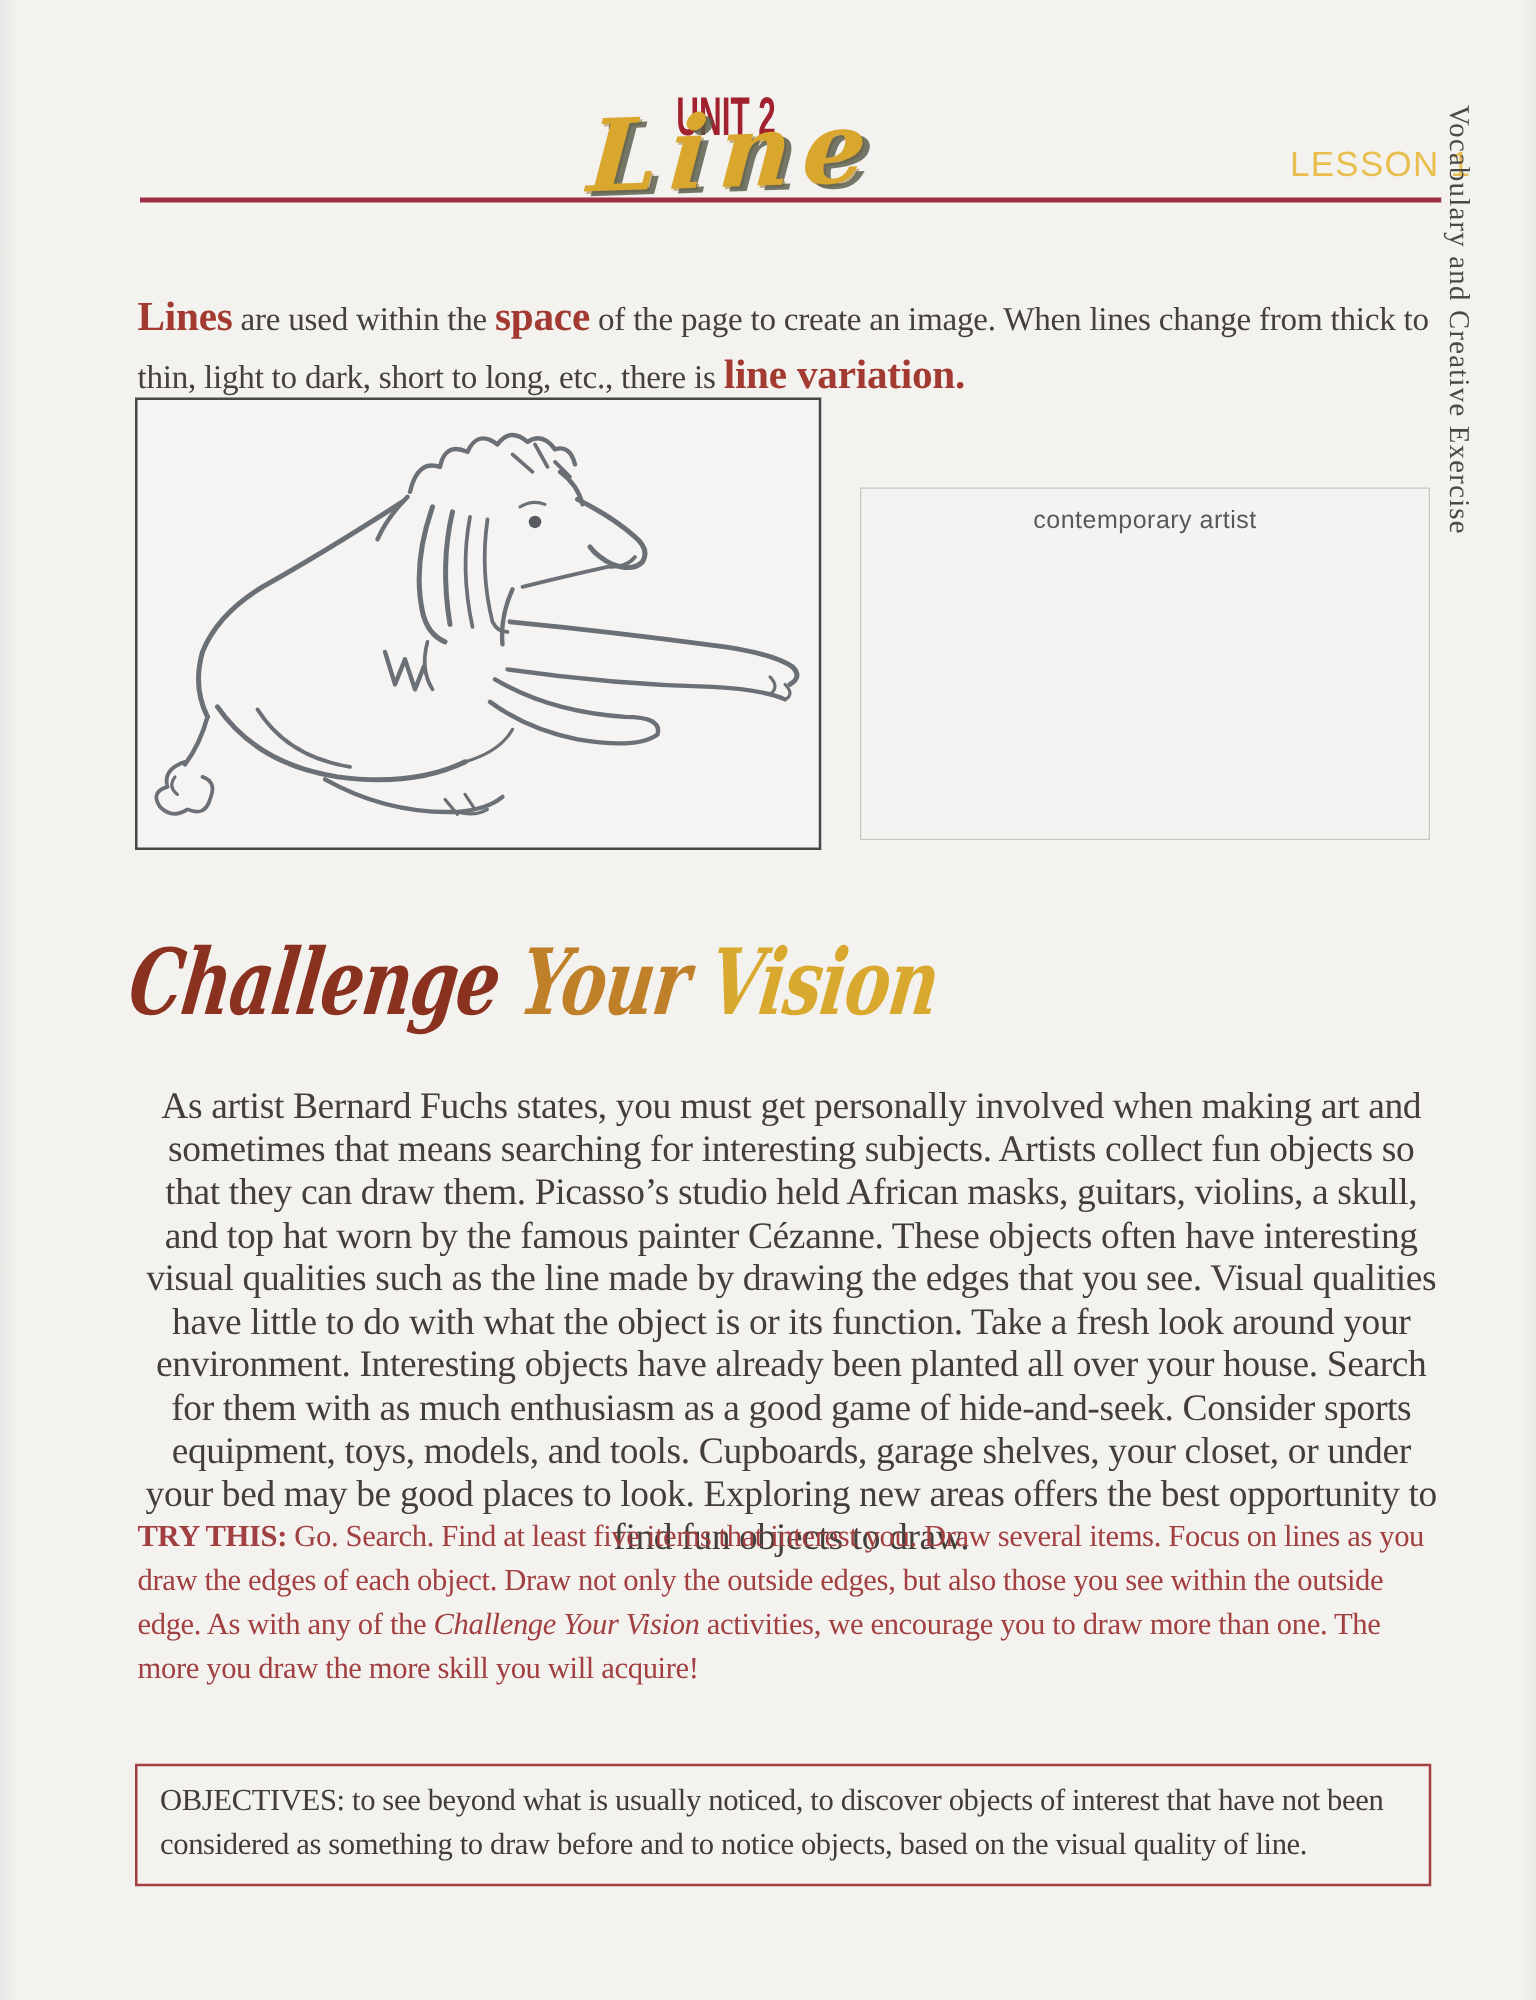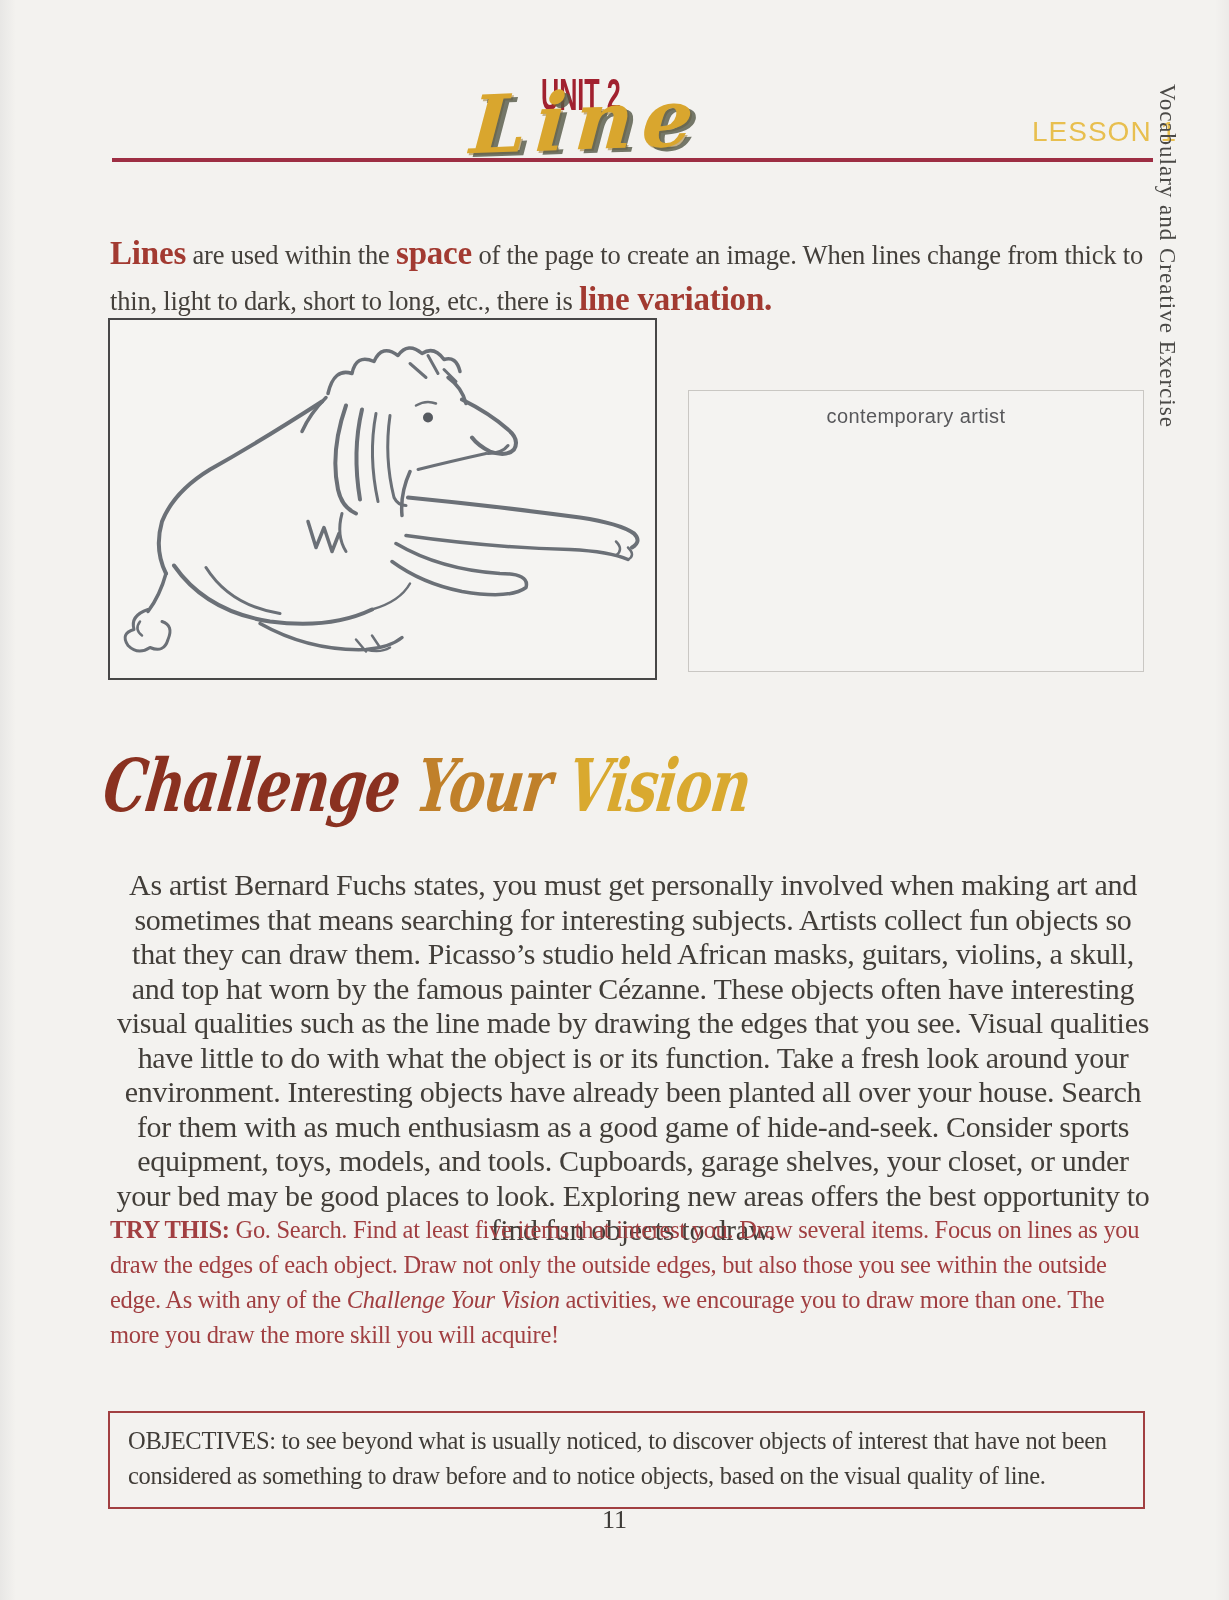--- a/index.html
+++ b/index.html
@@ -146,15 +146,14 @@
   <div class="body-par">As artist Bernard Fuchs states, you must get personally involved when making art and sometimes that means searching for interesting subjects. Artists collect fun objects so that they can draw them. Picasso’s studio held African masks, guitars, violins, a skull, and top hat worn by the famous painter Cézanne. These objects often have interesting visual qualities such as the line made by drawing the edges that you see. Visual qualities have little to do with what the object is or its function. Take a fresh look around your environment. Interesting objects have already been planted all over your house. Search for them with as much enthusiasm as a good game of hide-and-seek. Consider sports equipment, toys, models, and tools. Cupboards, garage shelves, your closet, or under your bed may be good places to look. Exploring new areas offers the best opportunity to find fun objects to draw.</div>
 
   <div class="try-par">
     <span class="label">TRY THIS:</span><span> Go. Search. Find at least five items that interest you. Draw several items. Focus on lines as you draw the edges of each object. Draw not only the outside edges, but also those you see within the outside edge. As with any of the </span><span class="ital">Challenge Your Vision</span><span> activities, we encourage you to draw more than one. The more you draw the more skill you will acquire!</span>
   </div>
 
   <div class="objectives-box">
     <div class="objectives-text">OBJECTIVES: to see beyond what is usually noticed, to discover objects of interest that have not been considered as something to draw before and to notice objects, based on the visual quality of line.</div>
   </div>
 
-  <div class="page-number">11</div>
 
 </div>
 
 </body></html>

